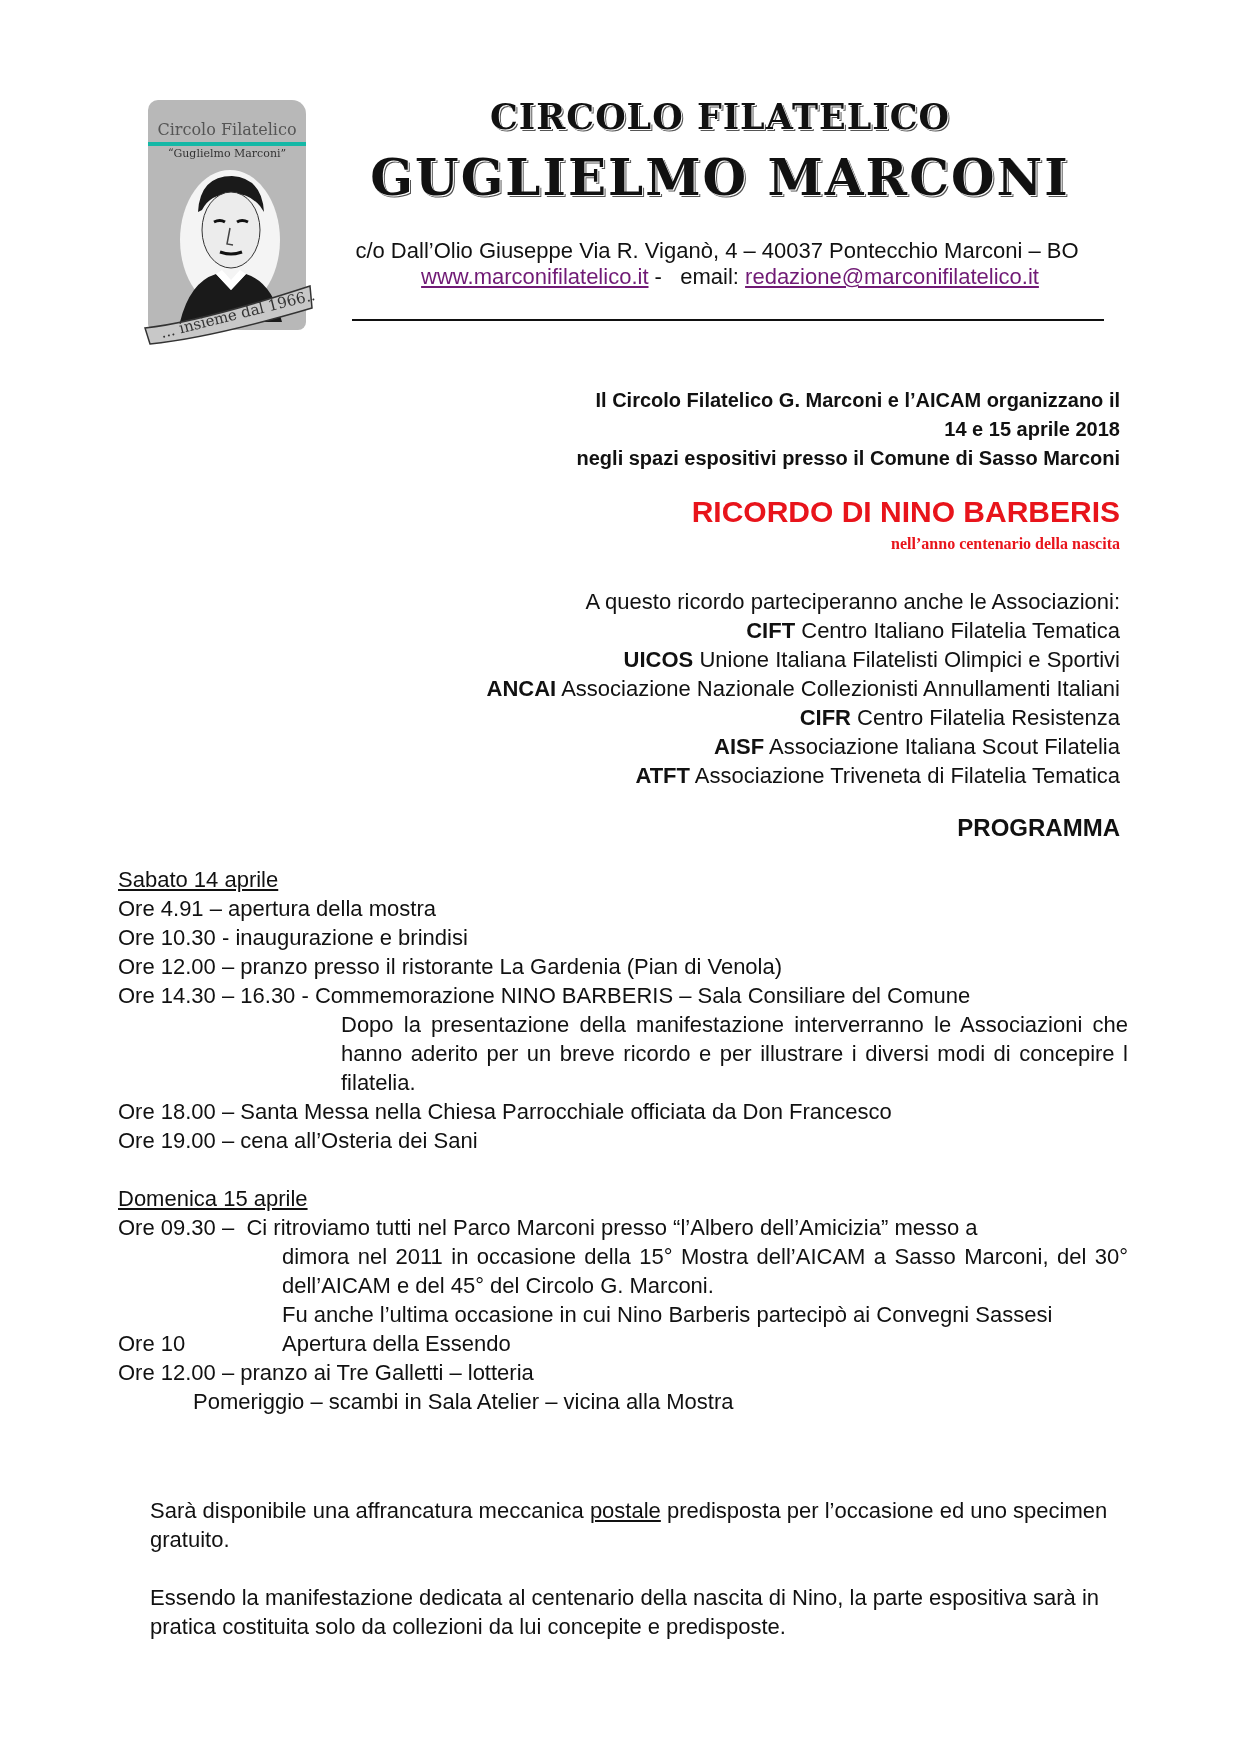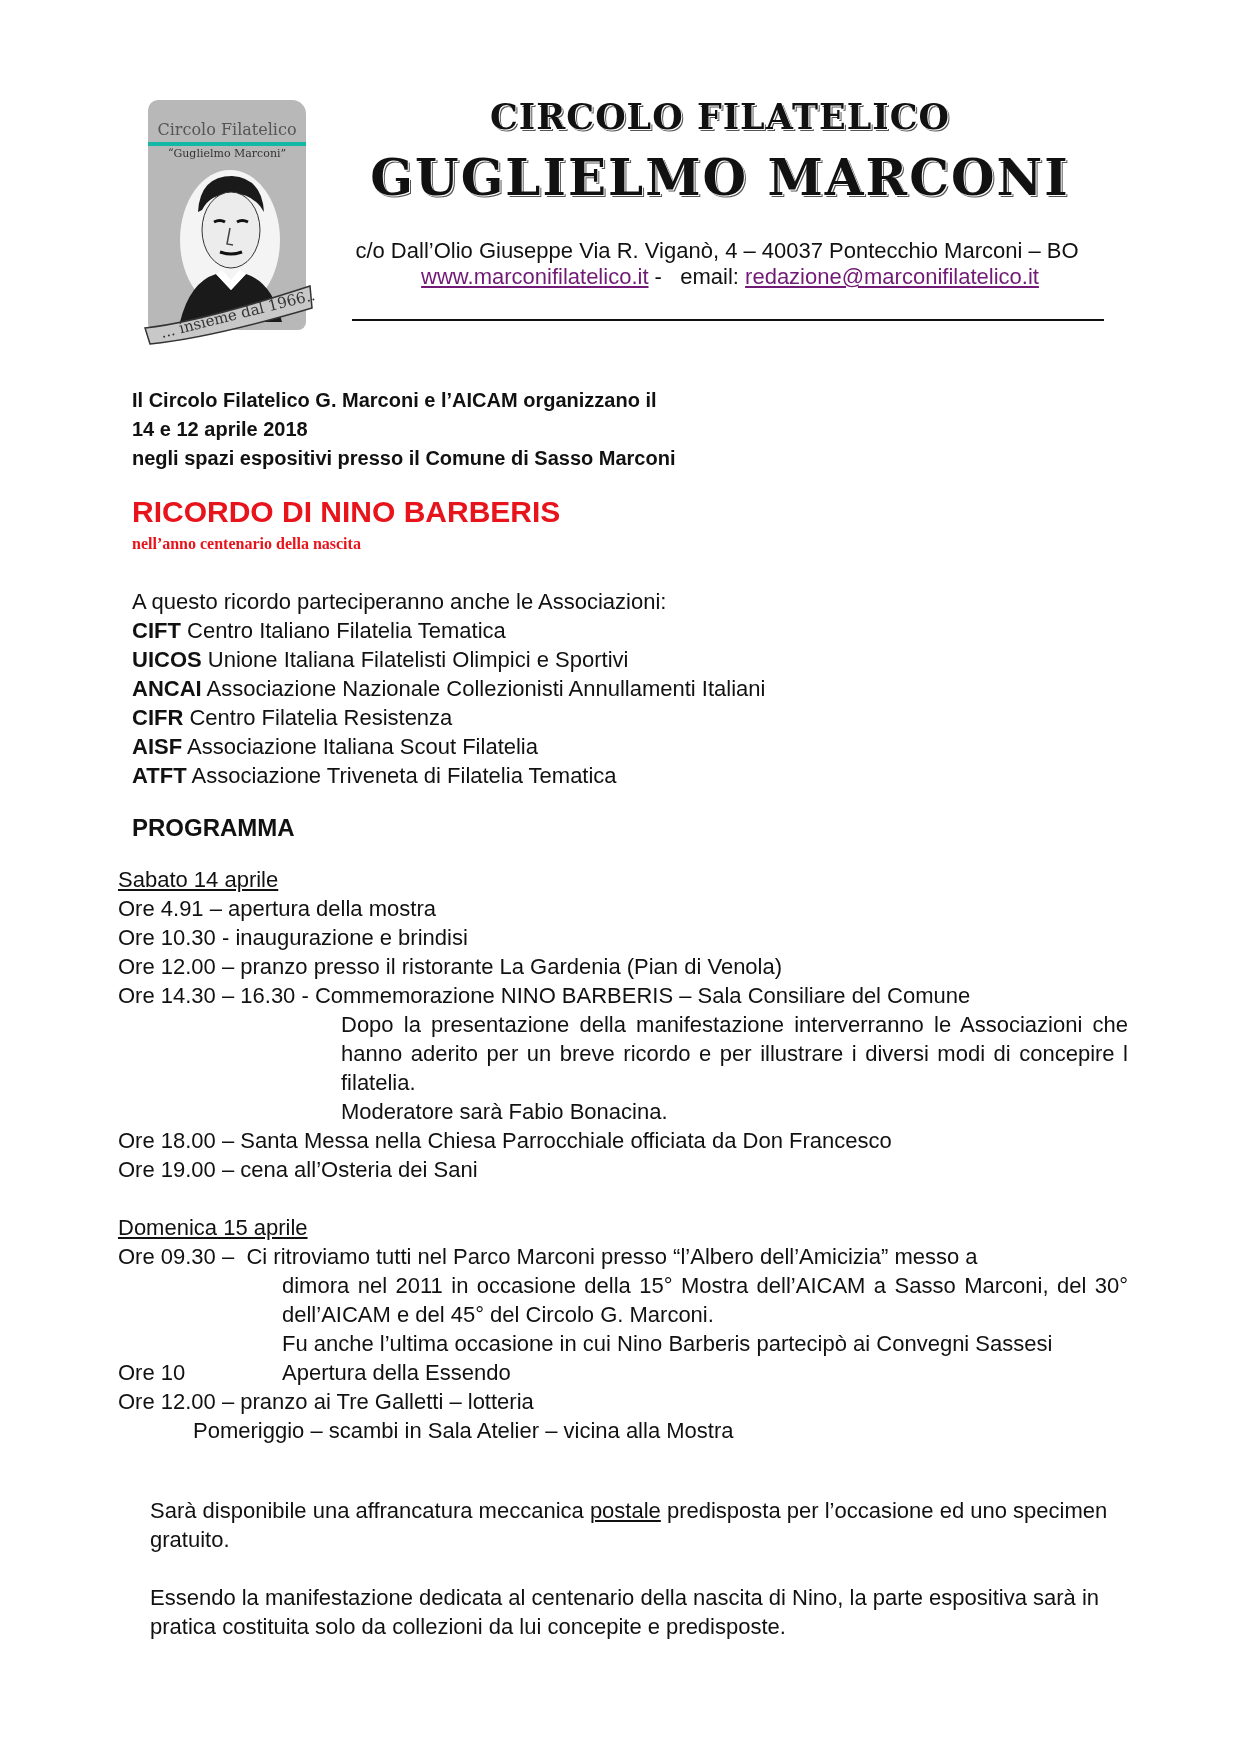--- a/index.html
+++ b/index.html
@@ -16,21 +16,21 @@
 
   
   .hdr-1 { position: absolute; left: 360px; width: 720px; top: 96px; text-align: center; font-family: "DejaVu Serif", serif; font-weight: bold; font-size: 35px; letter-spacing: 1px; color: #111; text-shadow: 1px 1px 0 #fff, 2px 2px 0 #555; }
   .hdr-2 { position: absolute; left: 360px; width: 720px; top: 148px; text-align: center; font-family: "DejaVu Serif", serif; font-weight: bold; font-size: 50px; letter-spacing: 2px; color: #111; text-shadow: 1px 1px 0 #fff, 2px 2px 0 #555; }
   .hdr-addr { position: absolute; left: 327px; width: 780px; top: 238px; text-align: center; font-size: 22px; }
   .hdr-web { position: absolute; left: 340px; width: 780px; top: 264px; text-align: center; font-size: 22px; }
   .hdr-web a { color: #701a75; text-decoration: underline; }
   .hdr-rule { position: absolute; left: 352px; width: 752px; top: 319px; height: 2px; background: #111; }
 
   
-  .center { position: absolute; left: 132px; width: 1000px; text-align: left; }
+  .center { position: absolute; left: 120px; width: 1000px; text-align: right; }
   .intro { top: 386px; font-weight: bold; font-size: 20px; line-height: 29px; }
   .event-title { top: 495px; font-weight: bold; font-size: 30px; color: #e8141b; }
   .event-sub { top: 535px; font-family: "Liberation Serif", serif; font-weight: bold; font-size: 16px; color: #e8141b; }
 
   .assoc { top: 587px; font-size: 22px; line-height: 29px; }
   .assoc b { font-weight: bold; }
 
   .programma { top: 814px; font-weight: bold; font-size: 24px; }
 
   
@@ -73,21 +73,21 @@
 <div class="hdr-1">CIRCOLO FILATELICO</div>
 <div class="hdr-2">GUGLIELMO MARCONI</div>
 <div class="hdr-addr">c/o Dall’Olio Giuseppe Via R. Viganò, 4 – 40037 Pontecchio Marconi – BO</div>
 <div class="hdr-web">
   <a>www.marconifilatelico.it</a><span style="white-space:pre"> -   email: </span><a>redazione@marconifilatelico.it</a>
 </div>
 <div class="hdr-rule"></div>
 
 <div class="center intro">
   <div>Il Circolo Filatelico G. Marconi e l’AICAM organizzano il</div>
-  <div>14 e 12 aprile 2018</div>
+  <div>14 e 15 aprile 2018</div>
   <div>negli spazi espositivi presso il Comune di Sasso Marconi</div>
 </div>
 
 <div class="center event-title">RICORDO DI NINO BARBERIS</div>
 <div class="center event-sub">nell’anno centenario della nascita</div>
 
 <div class="center assoc">
   <div>A questo ricordo parteciperanno anche le Associazioni:</div>
   <div><b>CIFT</b><span> Centro Italiano Filatelia Tematica</span></div>
   <div><b>UICOS</b><span> Unione Italiana Filatelisti Olimpici e Sportivi</span></div>
@@ -99,21 +99,20 @@
 
 <div class="center programma">PROGRAMMA</div>
 
 <div class="prog" style="top:865px;">
   <div class="line u">Sabato 14 aprile</div>
   <div class="line">Ore 4.91 – apertura della mostra</div>
   <div class="line">Ore 10.30 - inaugurazione e brindisi</div>
   <div class="line">Ore 12.00 – pranzo presso il ristorante La Gardenia (Pian di Venola)</div>
   <div class="line">Ore 14.30 – 16.30 - Commemorazione NINO BARBERIS – Sala Consiliare del Comune</div>
   <div class="ind1">Dopo la presentazione della manifestazione interverranno le Associazioni che hanno aderito per un breve ricordo e per illustrare i diversi modi di concepire l filatelia.</div>
-  <div class="line ind1">Moderatore sarà Fabio Bonacina.</div>
   <div class="line">Ore 18.00 – Santa Messa nella Chiesa Parrocchiale officiata da Don Francesco</div>
   <div class="line">Ore 19.00 – cena all’Osteria dei Sani</div>
   <div class="gap"></div>
   <div class="line u">Domenica 15 aprile</div>
   <div class="line"><span style="white-space:pre">Ore 09.30 –  </span><span>Ci ritroviamo tutti nel Parco Marconi presso “l’Albero dell’Amicizia” messo a</span></div>
   <div class="ind2">dimora nel 2011 in occasione della 15° Mostra dell’AICAM a Sasso Marconi, del 30° dell’AICAM e del 45° del Circolo G. Marconi.</div>
   <div class="ind2">Fu anche l’ultima occasione in cui Nino Barberis partecipò ai Convegni Sassesi</div>
   <div class="line"><span class="tab10">Ore 10</span><span>Apertura della Essendo</span></div>
   <div class="line">Ore 12.00 – pranzo ai Tre Galletti – lotteria</div>
   <div class="line ind-pom">Pomeriggio – scambi in Sala Atelier – vicina alla Mostra</div>

